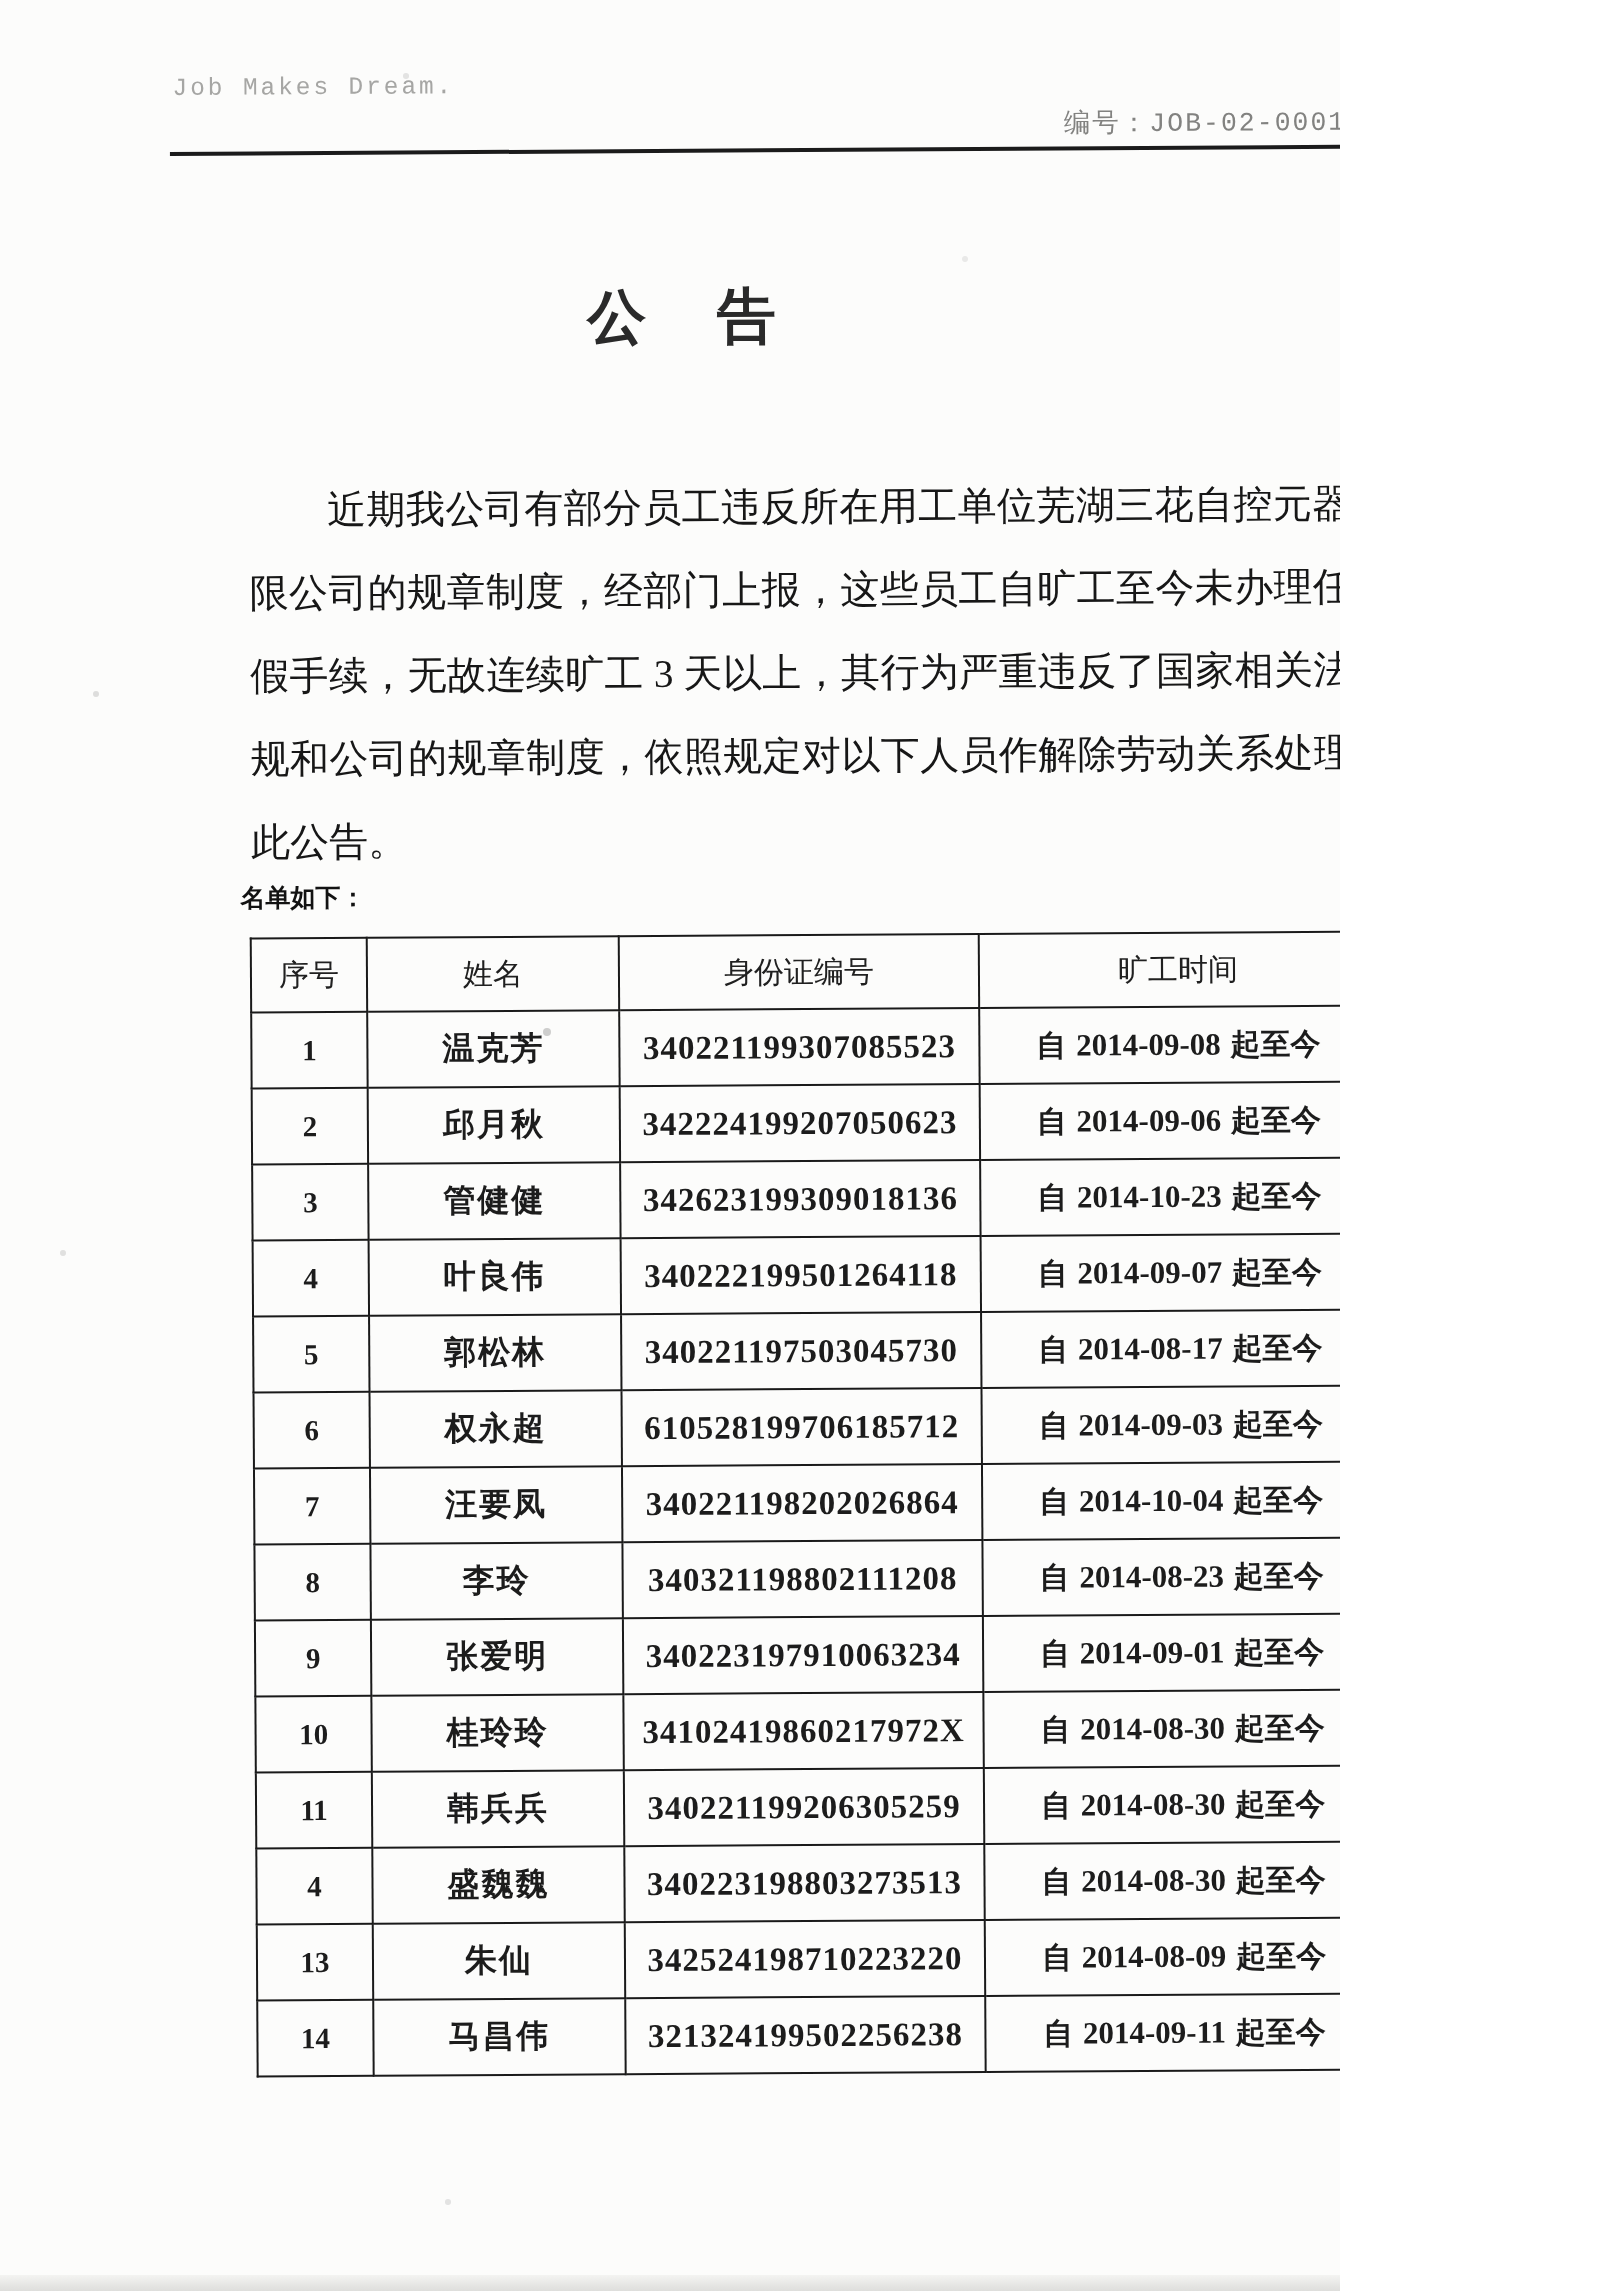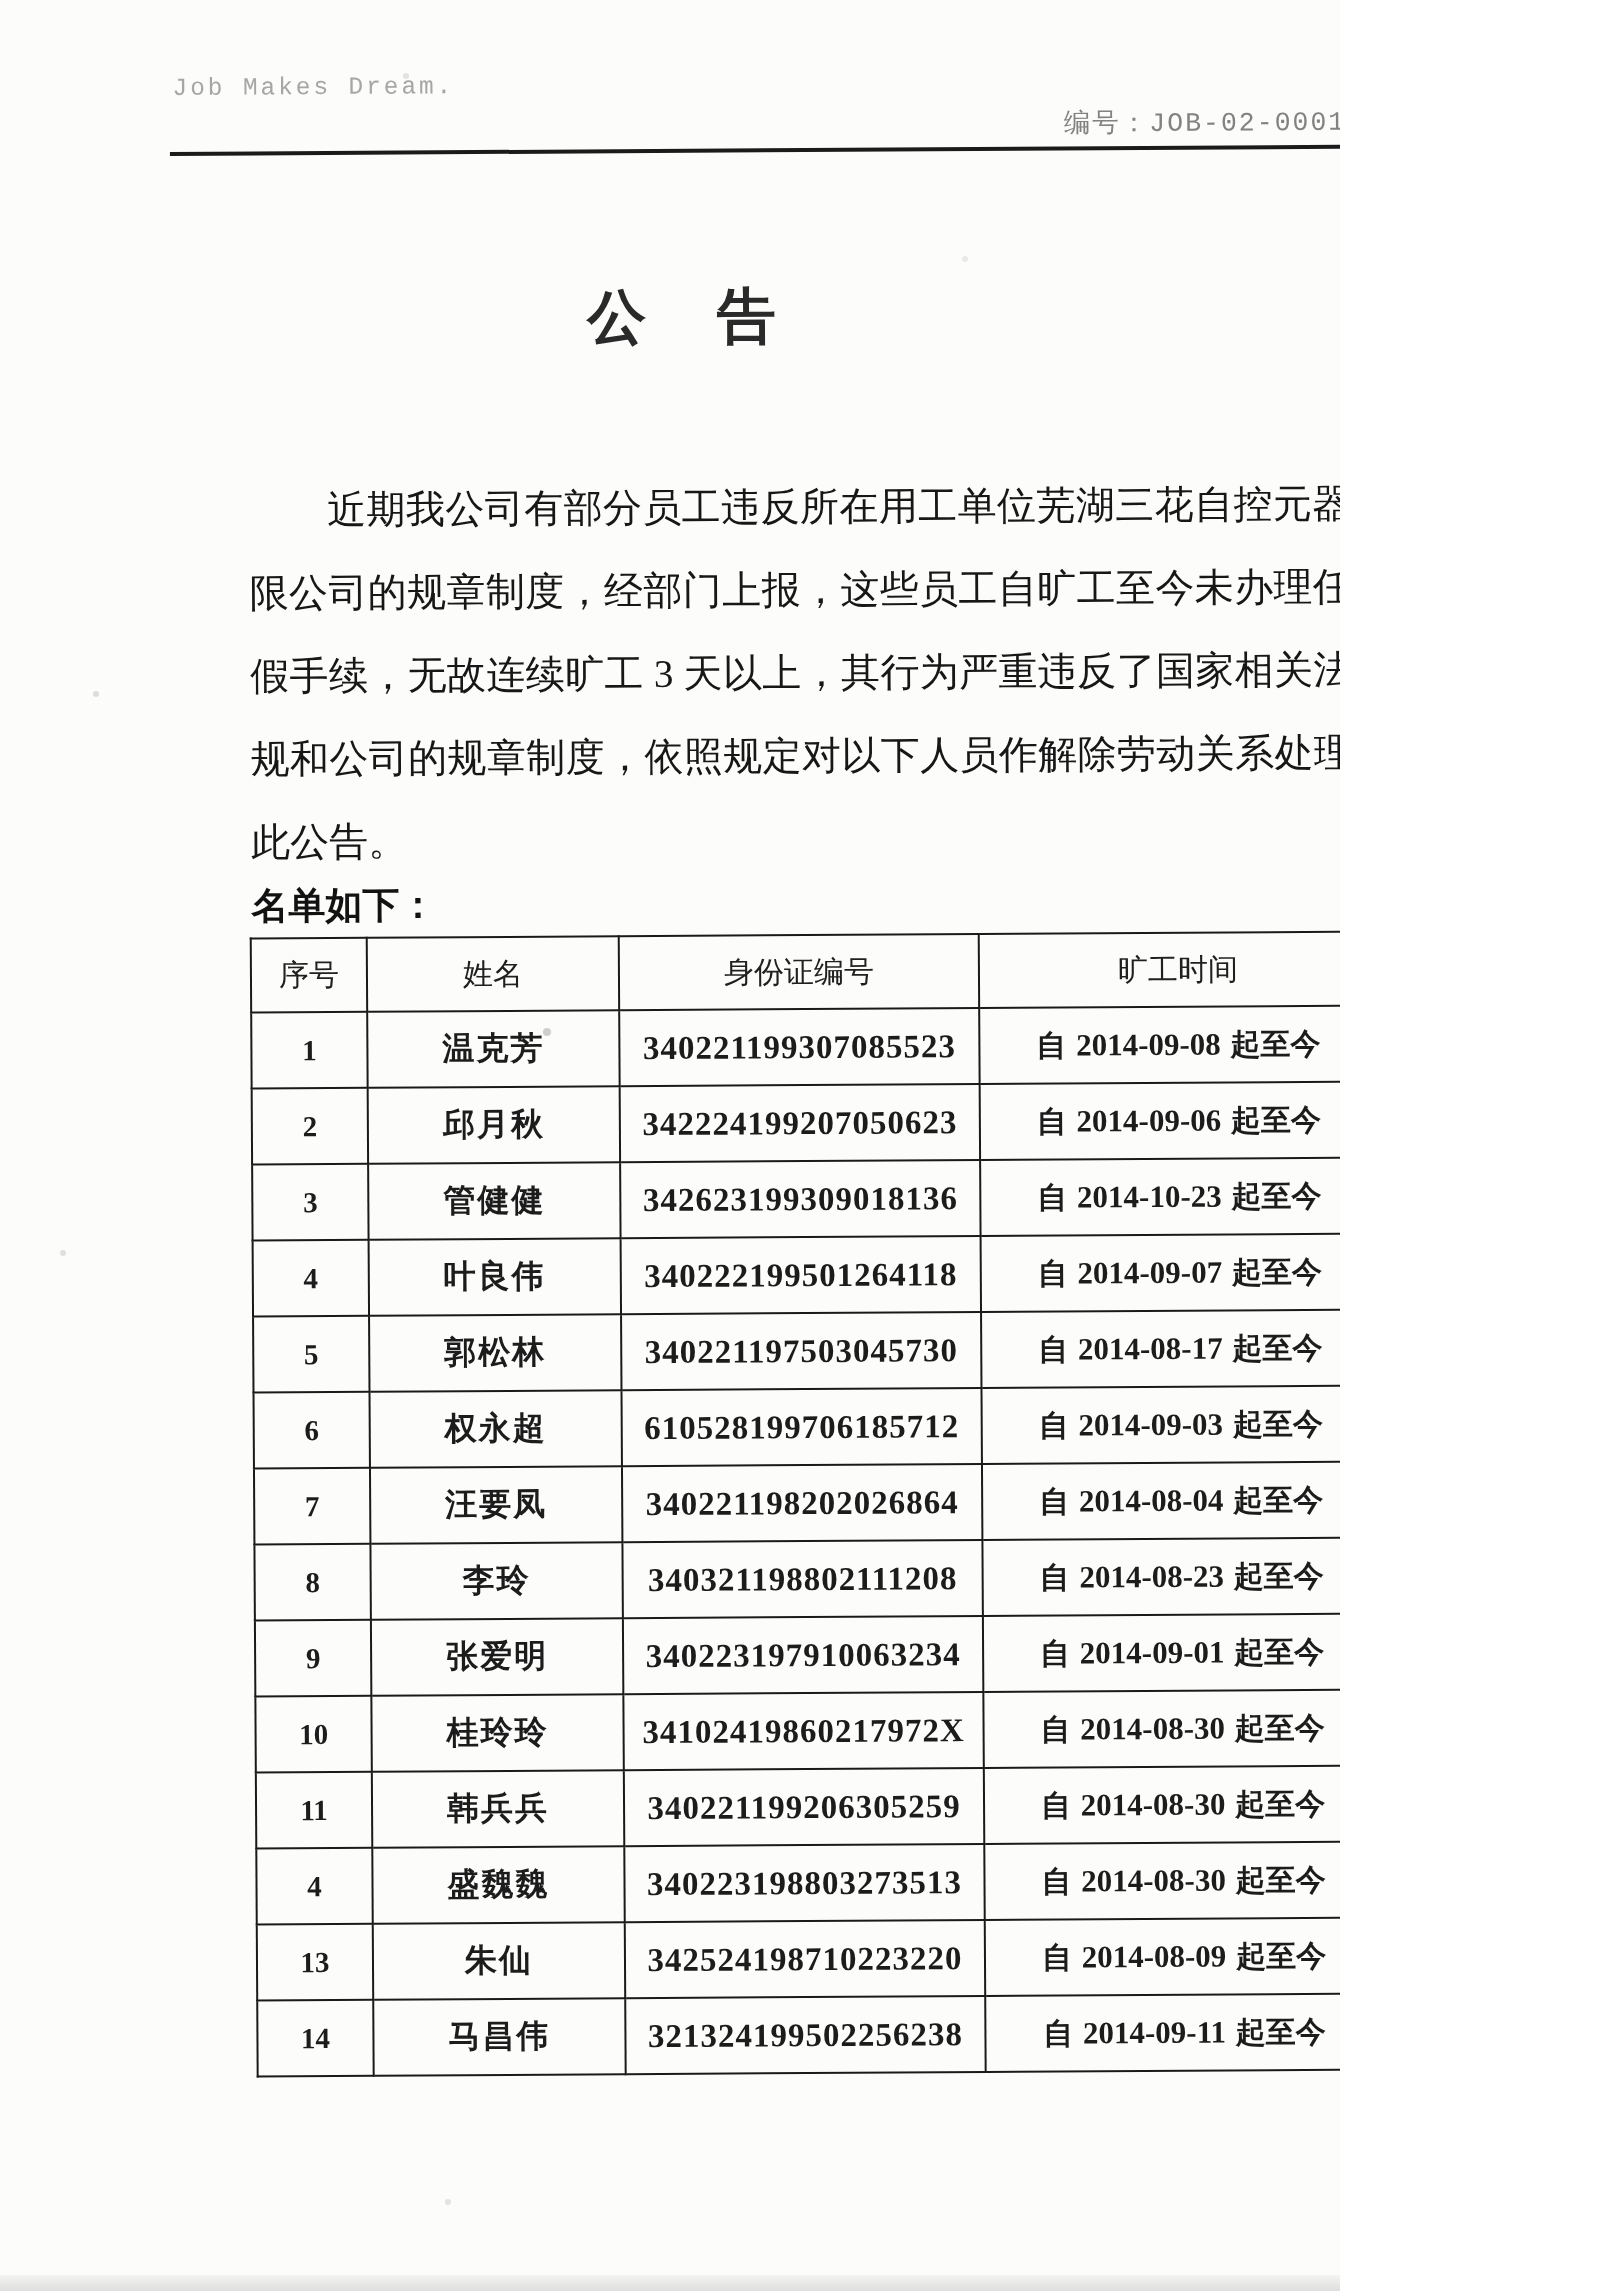--- a/index.html
+++ b/index.html
@@ -60,23 +60,23 @@
     width: 1181px;
     margin: 0;
     font-size: 39px;
     line-height: 83px;
     text-align: justify;
     text-indent: 78px;
     color: #171717;
   }
   .list-label {
     position: absolute;
-    left: 253px; top: 883px;
+    left: 242px; top: 883px;
     font-family: Liberation Mono, monospace;
-    font-size: 37px;
+    font-size: 25px;
     font-weight: 700;
     color: #121212;
   }
   
   .roster {
     position: absolute;
     left: 251px; top: 939px;
     width: 1125px;
     border-collapse: collapse;
     table-layout: fixed;
@@ -189,21 +189,21 @@
           <tr>
     <td class="c-no">6</td>
     <td class="c-name">权永超</td>
     <td class="c-id">610528199706185712</td>
     <td class="c-date"><span>自</span><span class="d">2014-09-03</span><span>起至今</span></td>
   </tr>
           <tr>
     <td class="c-no">7</td>
     <td class="c-name">汪要凤</td>
     <td class="c-id">340221198202026864</td>
-    <td class="c-date"><span>自</span><span class="d">2014-08-04</span><span>起至今</span></td>
+    <td class="c-date"><span>自</span><span class="d">2014-10-04</span><span>起至今</span></td>
   </tr>
           <tr>
     <td class="c-no">8</td>
     <td class="c-name">李玲</td>
     <td class="c-id">340321198802111208</td>
     <td class="c-date"><span>自</span><span class="d">2014-08-23</span><span>起至今</span></td>
   </tr>
           <tr>
     <td class="c-no">9</td>
     <td class="c-name">张爱明</td>

